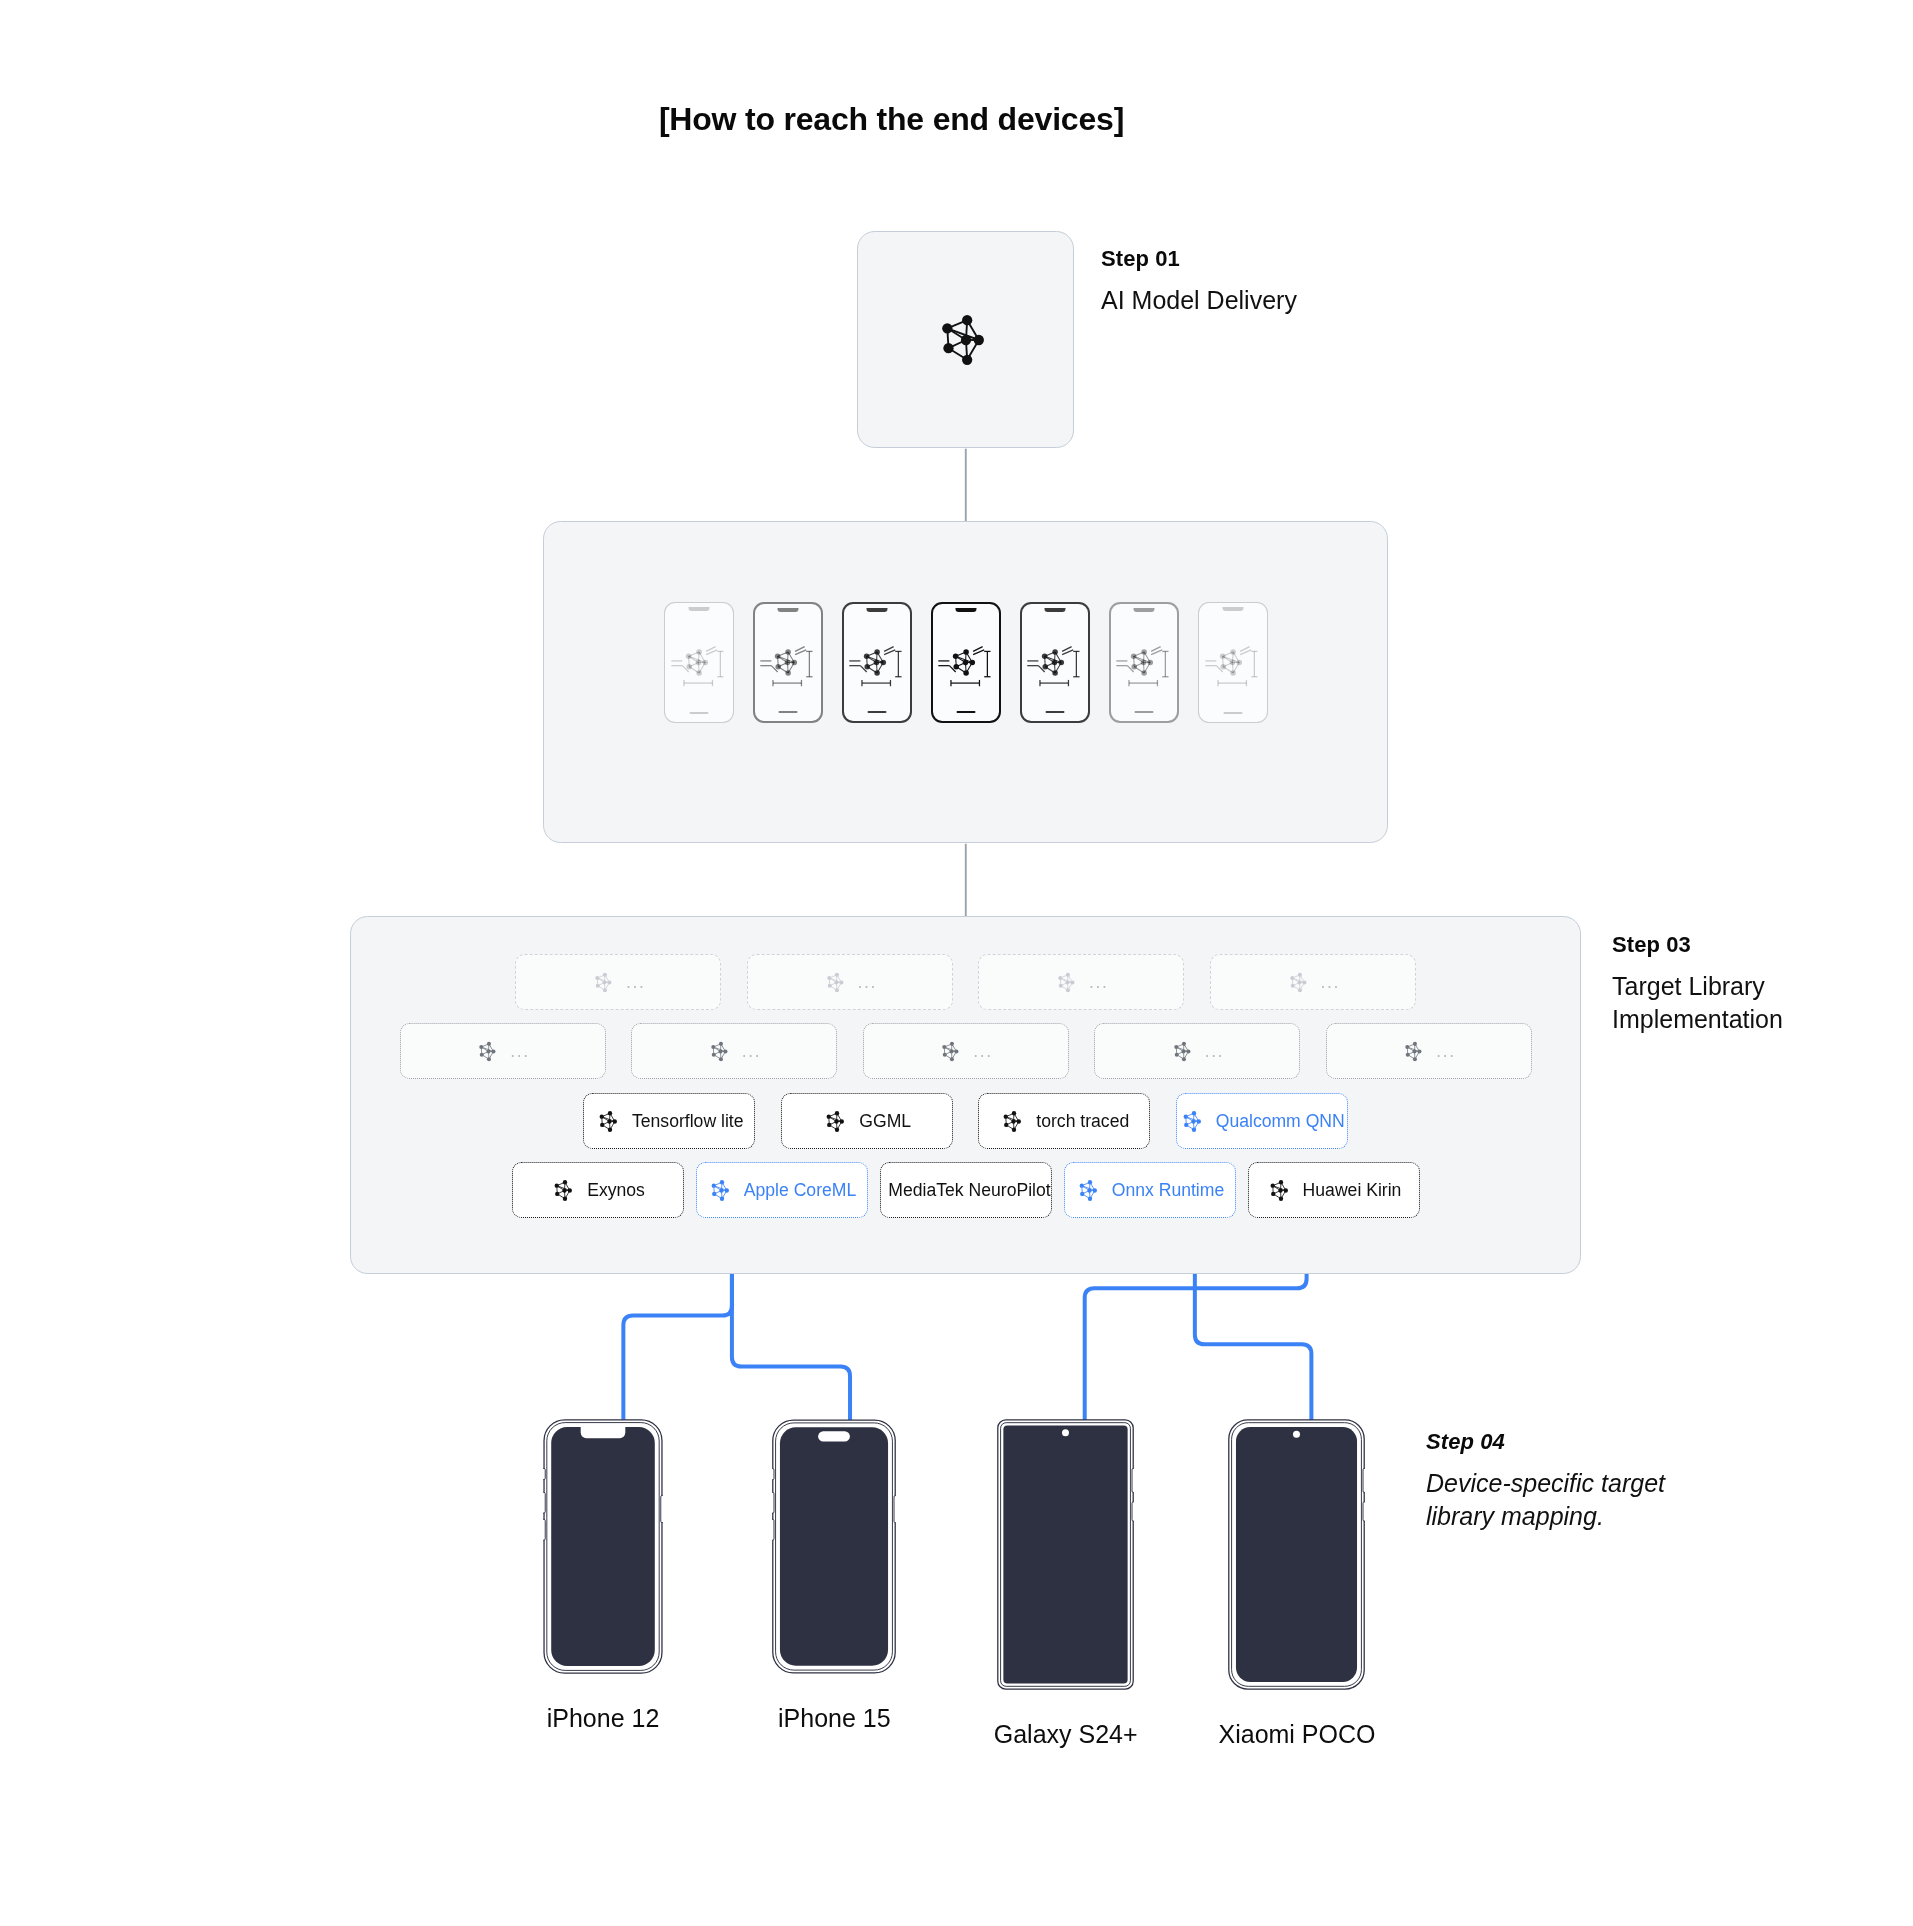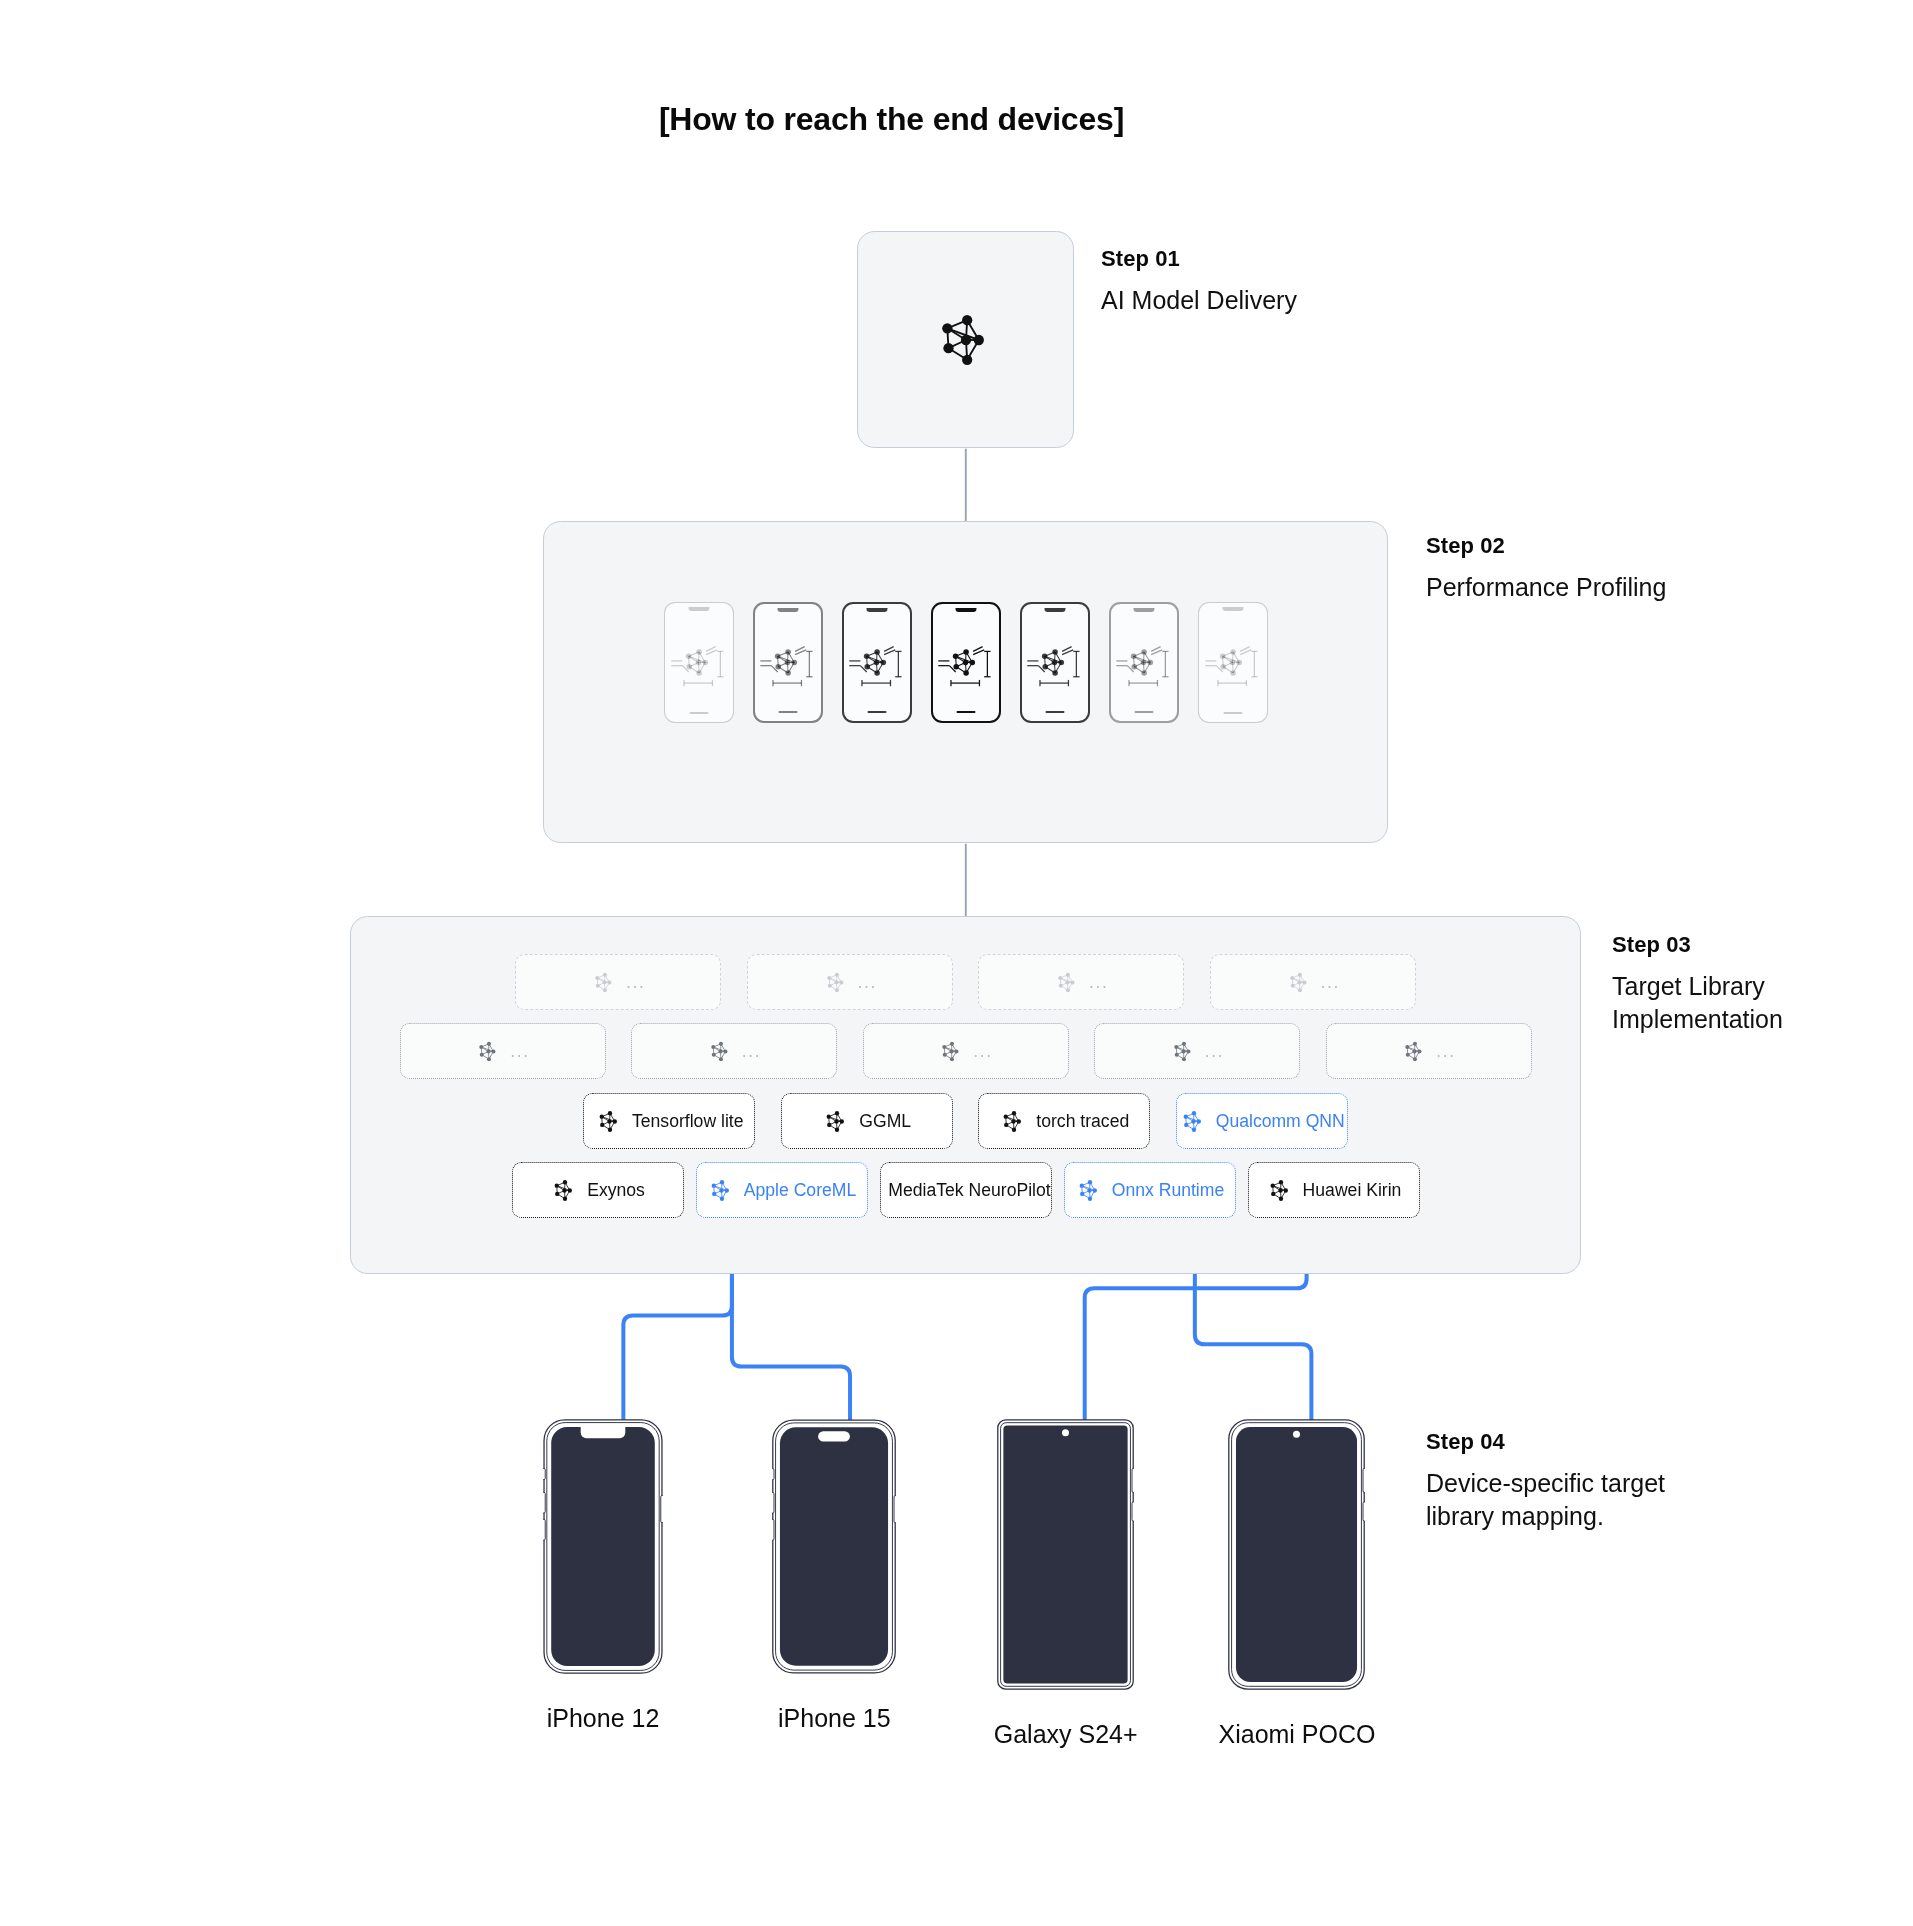--- a/index.html
+++ b/index.html
@@ -484,24 +484,20 @@
                 <circle cx="30" cy="30" r="4.5"></circle>
                 <circle cx="41" cy="30" r="4.5"></circle>
                 <circle cx="15" cy="37" r="4.5"></circle>
                 <circle cx="31" cy="47" r="4.5"></circle>
               </g>
             </svg>
           </div>
           <div class="homebar" style="background: rgba(17, 17, 17, 0.2);"></div>
         </div>
       </div>
-  </div>
-  <div class="step-label" style="left:1426px; top:533px;">
-    <div class="step-kicker">Step 02</div>
-    <div class="step-title">Performance Profiling</div>
   </div>
 
   <div class="panel" id="step03-panel">
     <div class="chip-row" id="row-ghost1">
         <div class="chip ghost g1">
           <svg width="27" height="27" viewBox="0 0 60 60" style="opacity: 1;">
             <g stroke="#c9cdd3" stroke-width="1.7" fill="none">
               <line x1="14" y1="20" x2="31" y2="13"></line>
               <line x1="14" y1="20" x2="30" y2="30"></line>
               <line x1="14" y1="20" x2="41" y2="30"></line>
@@ -1024,20 +1020,20 @@
             <rect x="1" y="1" width="170" height="338" rx="24" fill="#ffffff" stroke="#2e3142" stroke-width="1.6"></rect>
             <rect x="4.5" y="4.5" width="163" height="331" rx="21" fill="#ffffff" stroke="#2e3142" stroke-width="1.2"></rect>
             <rect x="10" y="10" width="152" height="320" rx="18" fill="#2e3142"></rect>
             <circle cx="86" cy="19" r="4.4" fill="#ffffff"></circle>
             <rect x="169.5" y="62" width="4" height="30" rx="1.6" fill="#ffffff" stroke="#2e3142" stroke-width="1.2"></rect>
             <rect x="169.5" y="104" width="4" height="24" rx="1.6" fill="#ffffff" stroke="#2e3142" stroke-width="1.2"></rect>
           </svg></div>
         <div class="device-name">Xiaomi POCO</div>
       </div>
     </div>
-  <div class="step-label" style="left:1426px; top:1429px;">
+  <div class="step-label" style="left:1426px; top:1429px;font-style:italic;">
     <div class="step-kicker">Step 04</div>
     <div class="step-title">Device-specific target
 library mapping.</div>
   </div>
 
 </div>
 
 
 </body></html>

